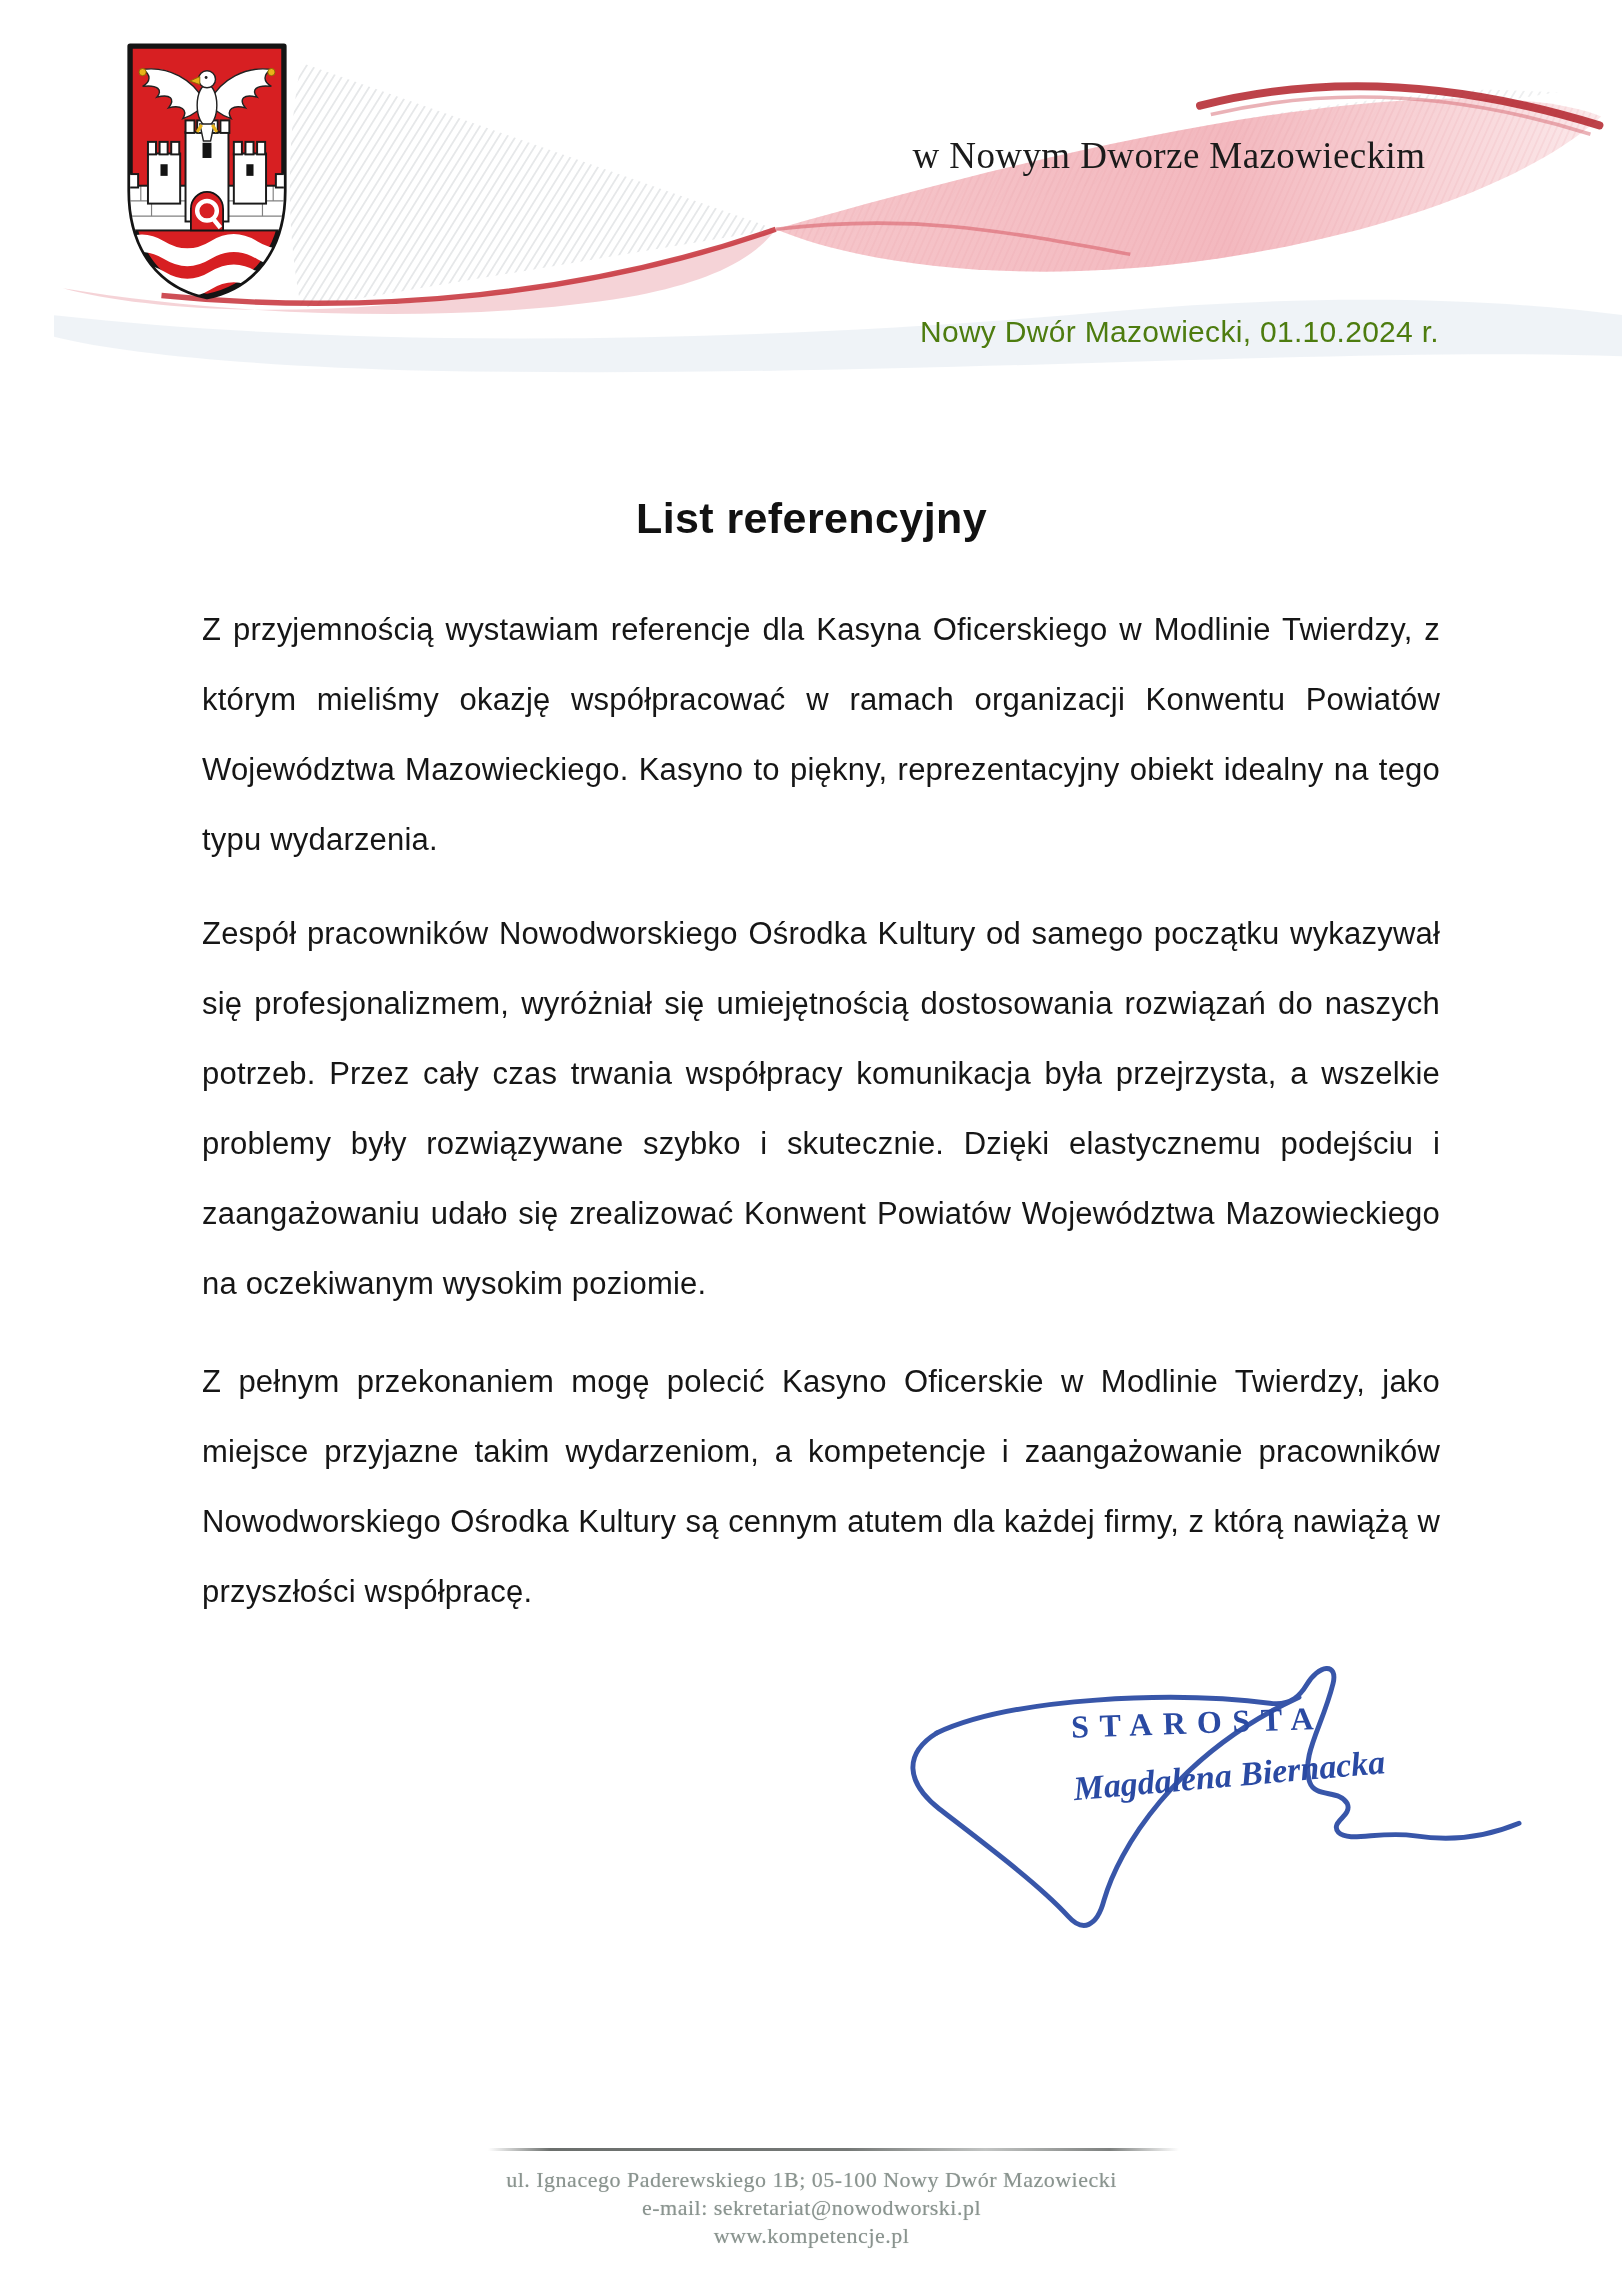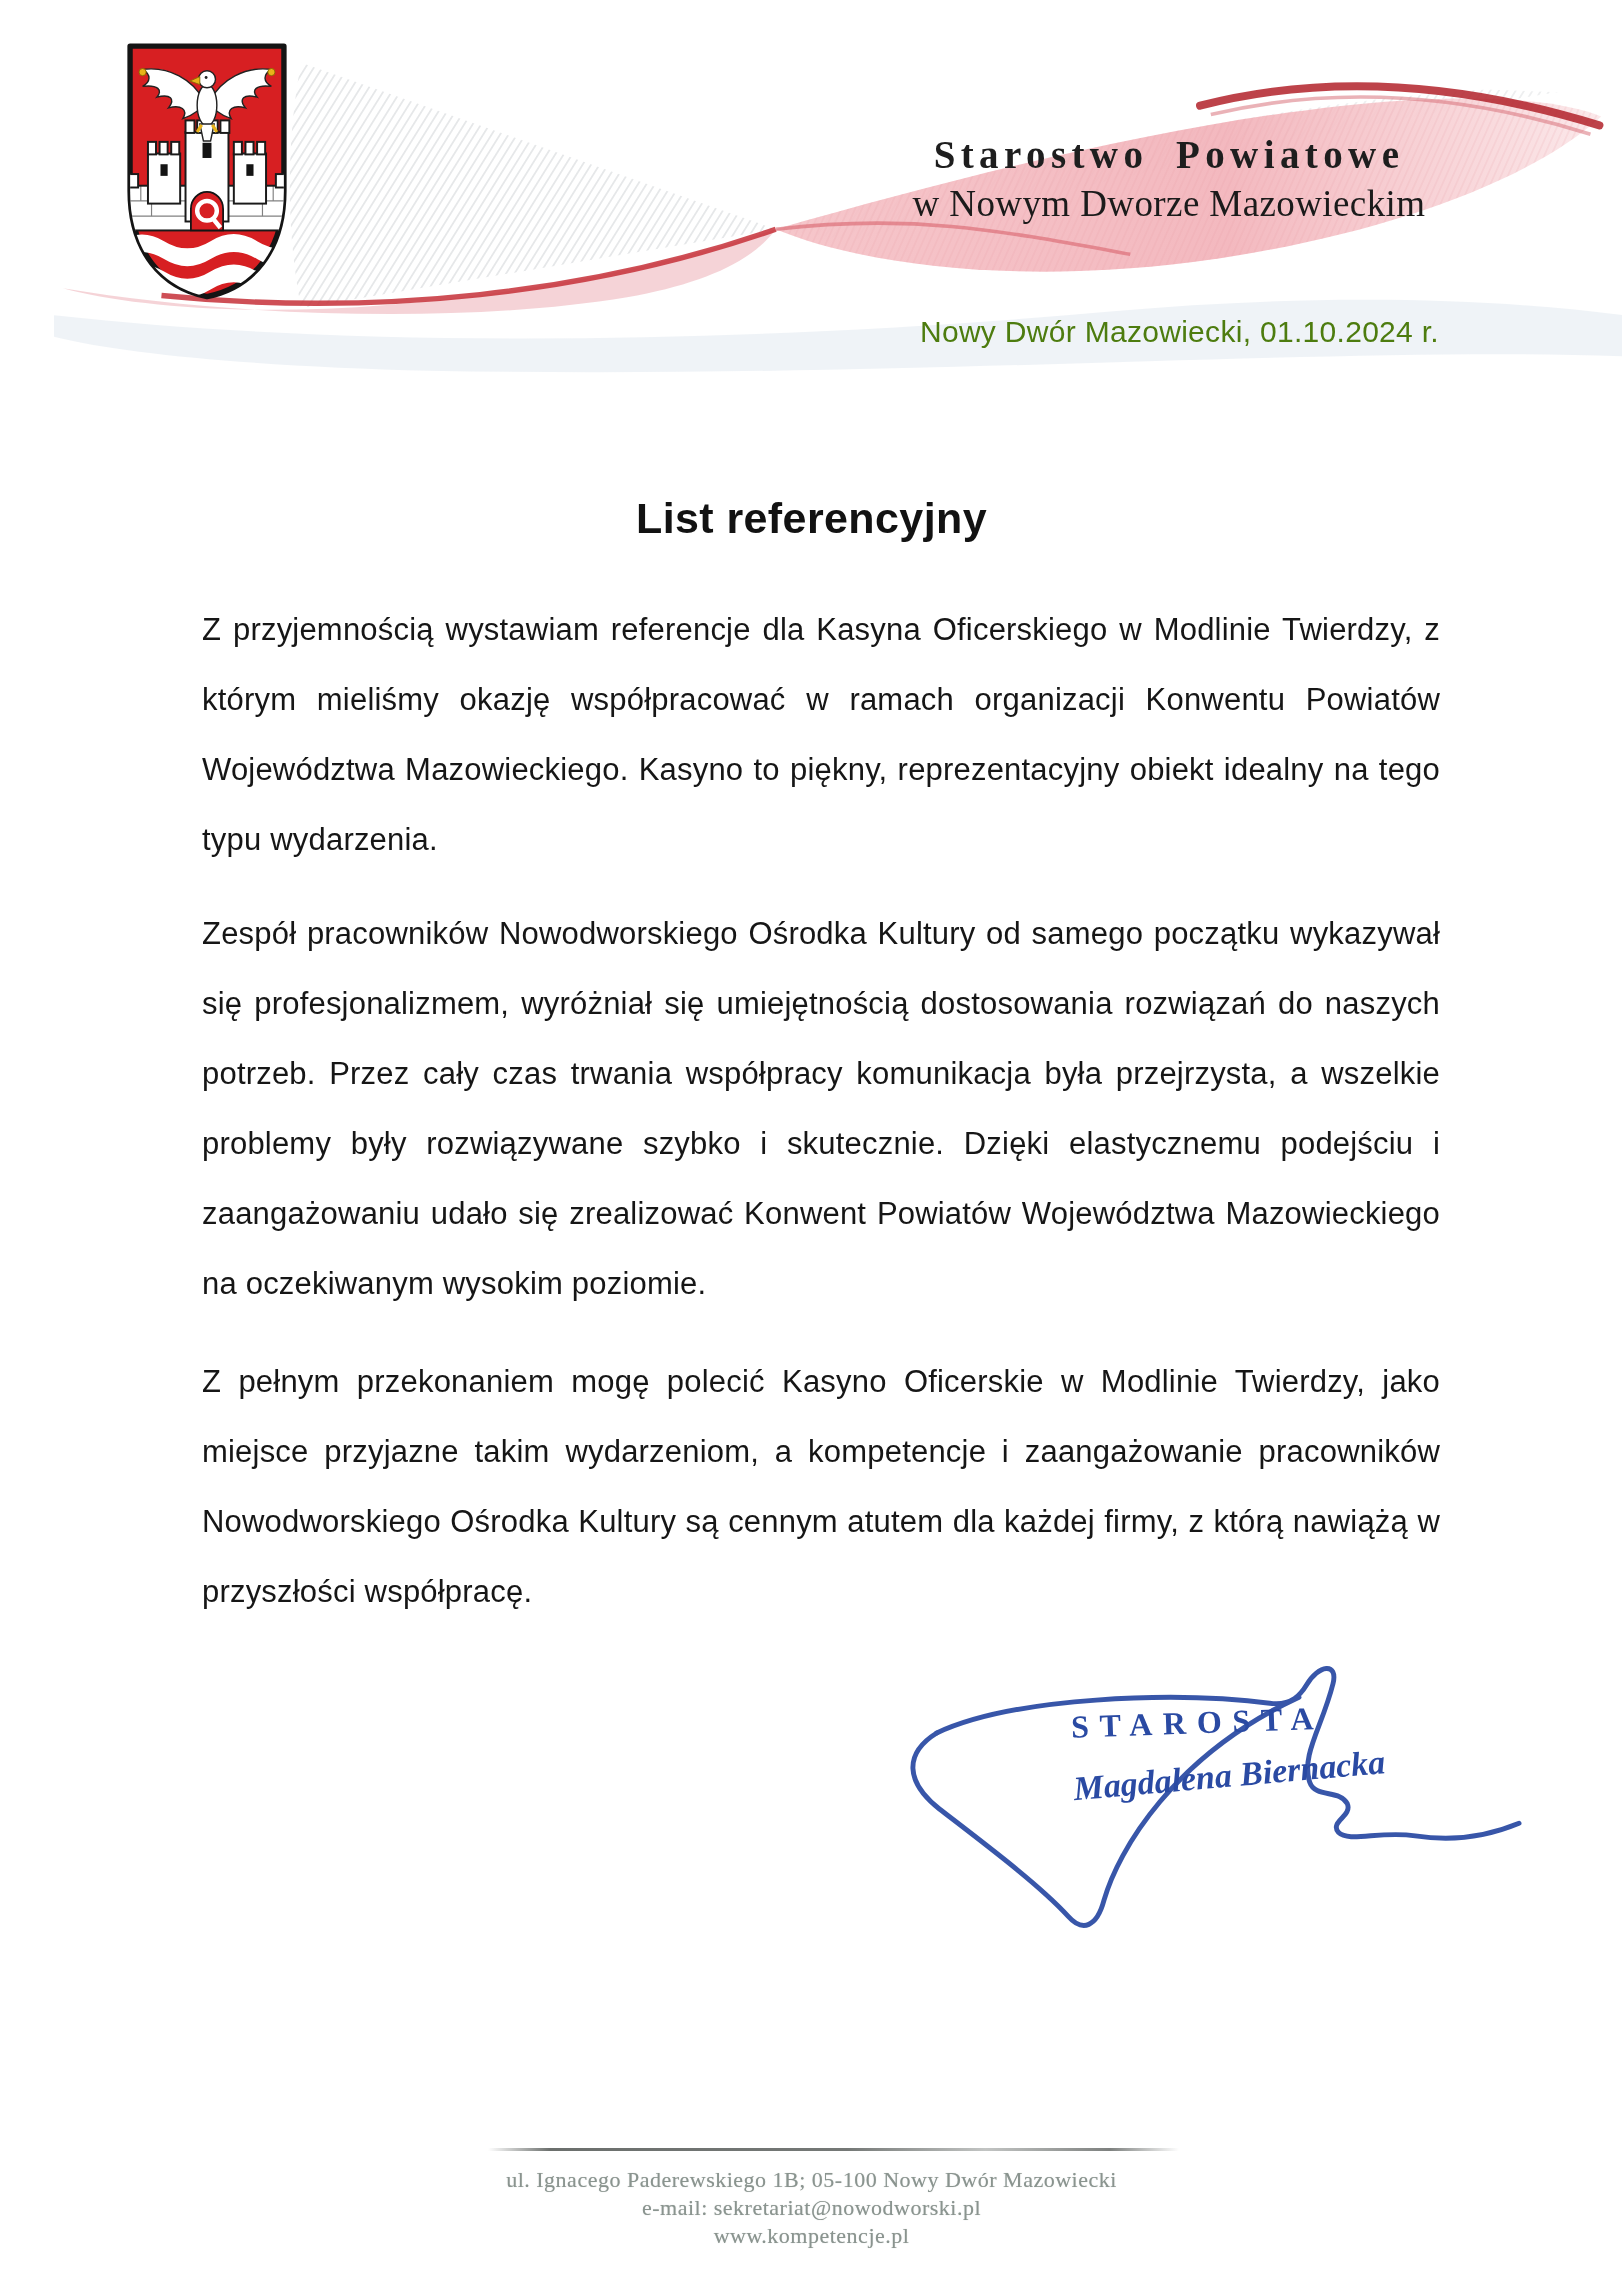--- a/index.html
+++ b/index.html
@@ -176,21 +176,20 @@
       <path d="M88,95 L104,95 L100,114 L92,114 Z" fill="#ffffff" stroke="#222222" stroke-width="1.6"></path>
       <circle cx="96" cy="45" r="9.5" fill="#ffffff" stroke="#222222" stroke-width="1.6"></circle>
       <path d="M88,42 L77,47 L88,51 Z" fill="#e8b31a" stroke="#8a6a00" stroke-width="1"></path>
       <circle cx="95" cy="43" r="1.6" fill="#222222"></circle>
       <line x1="90" y1="96" x2="85" y2="104" stroke="#e8b31a" stroke-width="3.5"></line>
       <line x1="102" y1="96" x2="107" y2="104" stroke="#e8b31a" stroke-width="3.5"></line>
     </g>
   </svg>
 
   <div class="org-block">
-    <div class="org-line1">Starostwo Powiatowe</div>
     <div class="org-line2">w Nowym Dworze Mazowieckim</div>
   </div>
 
   <div class="date-line">Nowy Dwór Mazowiecki, 01.10.2024 r.</div>
 
   <h1 class="title">List referencyjny</h1>
 
   <p class="para p1">Z przyjemnością wystawiam referencje dla Kasyna Oficerskiego w Modlinie Twierdzy, z którym mieliśmy okazję współpracować w ramach organizacji Konwentu Powiatów Województwa Mazowieckiego. Kasyno to piękny, reprezentacyjny obiekt idealny na tego typu wydarzenia.</p>
   <p class="para p2">Zespół pracowników Nowodworskiego Ośrodka Kultury od samego początku wykazywał się profesjonalizmem, wyróżniał się umiejętnością dostosowania rozwiązań do naszych potrzeb. Przez cały czas trwania współpracy komunikacja była przejrzysta, a wszelkie problemy były rozwiązywane szybko i skutecznie. Dzięki elastycznemu podejściu i zaangażowaniu udało się zrealizować Konwent Powiatów Województwa Mazowieckiego na oczekiwanym wysokim poziomie.</p>
   <p class="para p3">Z pełnym przekonaniem mogę polecić Kasyno Oficerskie w Modlinie Twierdzy, jako miejsce przyjazne takim wydarzeniom, a kompetencje i zaangażowanie pracowników Nowodworskiego Ośrodka Kultury są cennym atutem dla każdej firmy, z którą nawiążą w przyszłości współpracę.</p>

